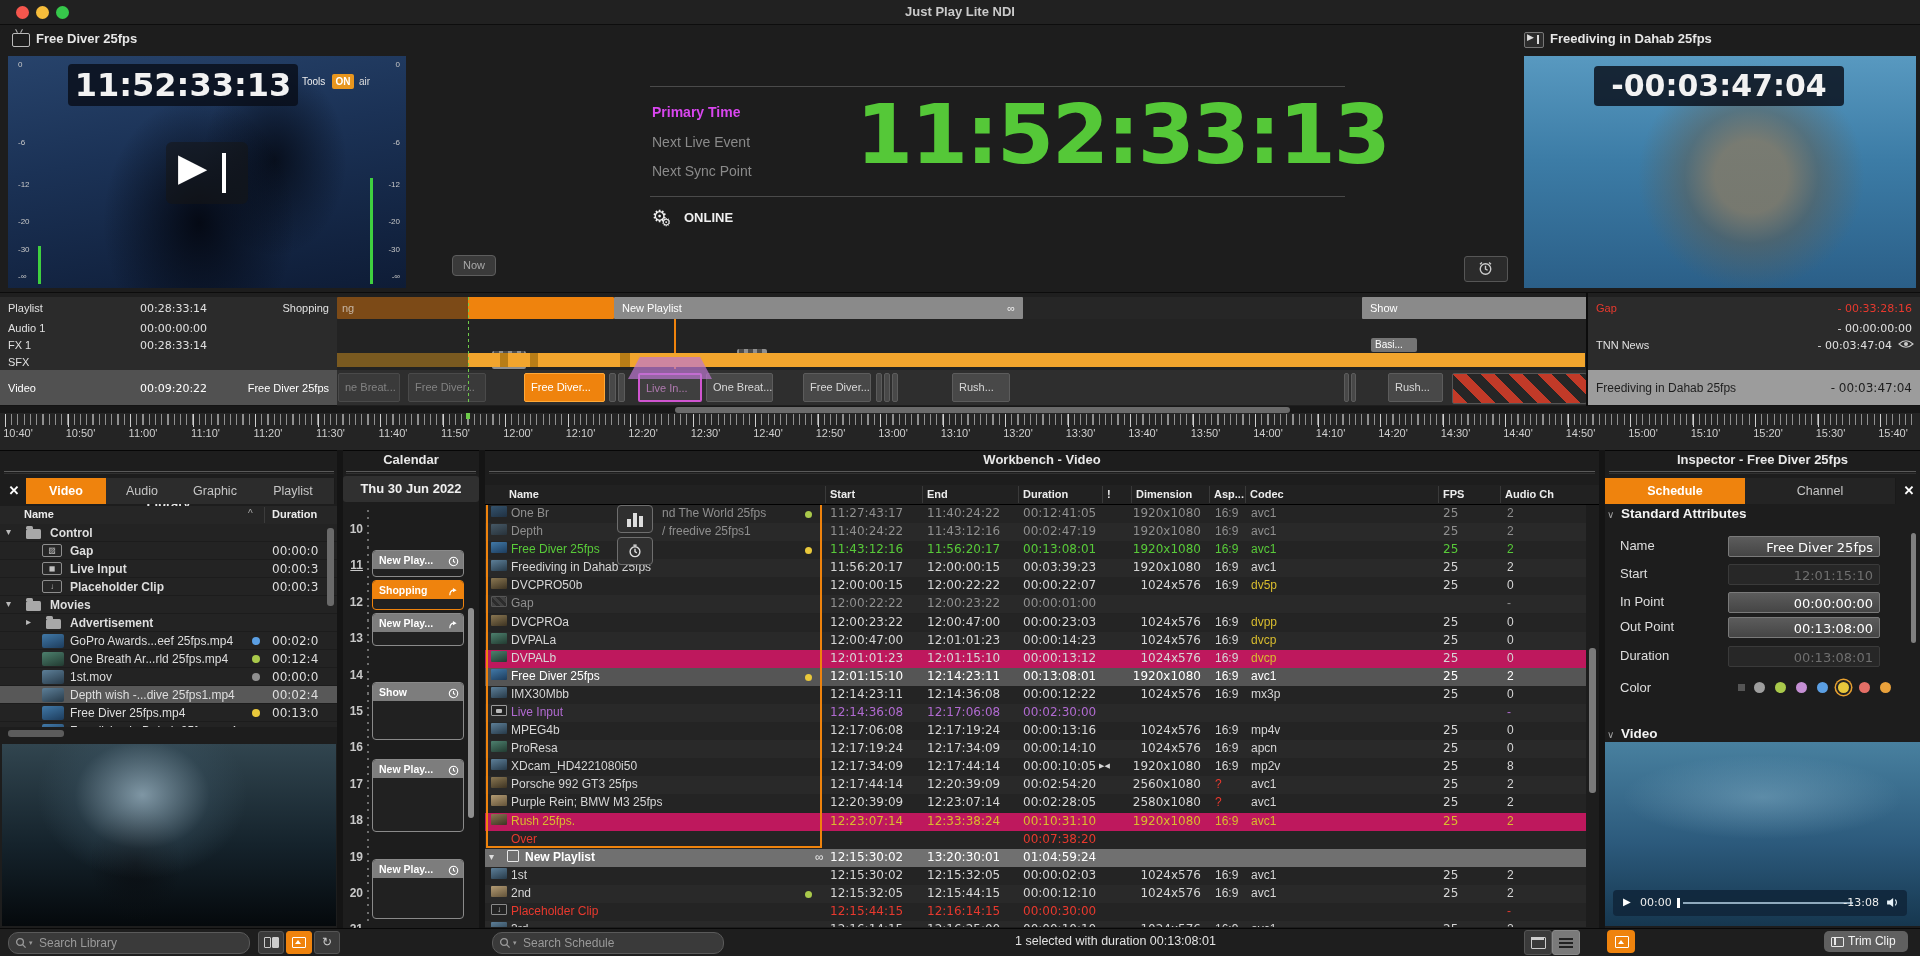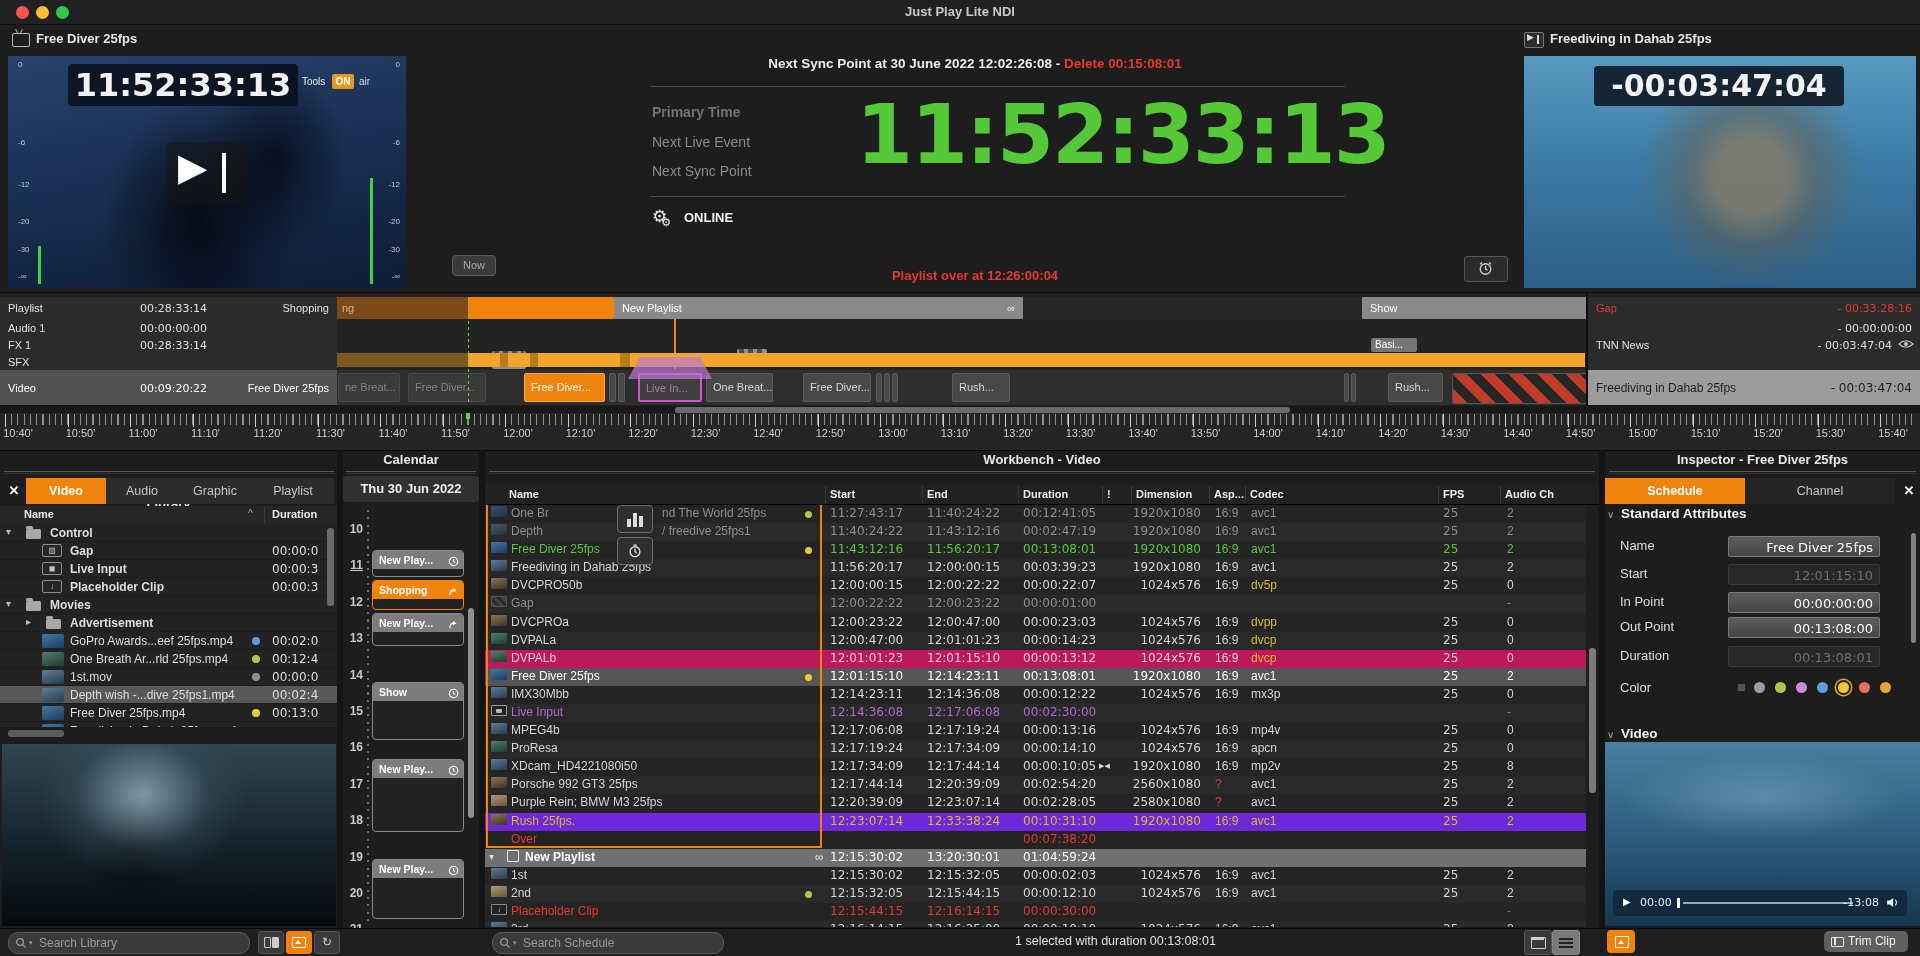--- a/index.html
+++ b/index.html
@@ -148,33 +148,29 @@
 
   <div class="abs" style="left:1524px;top:32px;width:18px;height:14px;border:1px solid #777;background:#2c2c2c;border-radius:2px;">
     <span class="abs" style="left:2px;top:-1px;font-size:9px;color:#ddd;">▶</span>
       <span class="abs" style="left:12px;top:2px;width:1.5px;height:9px;background:#ddd;"></span>
   </div>
   <div class="abs phead" style="left:1550px;top:31px;">Freediving in Dahab 25fps</div>
   <div class="abs video vidR" style="left:1524px;top:56px;width:392px;height:232px;">
     <div class="abs tcbox tc" style="left:70px;top:10px;width:250px;height:40px;line-height:40px;font-size:30px;">-00:03:47:04</div>
   </div>
 
-  <div class="abs syncline">
-    <span>Next Sync Point at 30 June 2022 12:02:26:08 - </span><span class="red">Delete 00:15:08:01</span>
-  </div>
   <div class="abs hline" style="left:650px;top:86px;width:695px;"></div>
-  <div class="abs clk-lbl" style="left:652px;top:104px;color:#737373;">Primary Time</div>
+  <div class="abs clk-lbl" style="left:652px;top:104px;color:#d946ef;">Primary Time</div>
   <div class="abs clk-lbl" style="left:652px;top:134px;color:#8a8a8a;font-weight:normal;">Next Live Event</div>
   <div class="abs clk-lbl" style="left:652px;top:163px;color:#8a8a8a;font-weight:normal;">Next Sync Point</div>
   <div class="abs bigclock tc" style="left:856px;top:94px;">11:52:33:13</div>
   <div class="abs hline" style="left:650px;top:196px;width:695px;"></div>
   <div class="abs" style="left:652px;top:206px;font-size:17px;color:#f0f0f0;">⚙<span style="font-size:11px;position:relative;left:-6px;top:4px;">⚙</span></div>
   <div class="abs" style="left:684px;top:210px;font-size:13px;font-weight:bold;color:#f0f0f0;text-align:right;">ONLINE</div>
   <div class="abs nowbtn" style="left:452px;top:255px;">Now</div>
-  <div class="abs red" style="left:430px;top:268px;width:1090px;text-align:center;font-size:13px;font-weight:bold;">Playlist over at 12:26:00:04</div>
   <div class="abs alarmbtn" style="left:1464px;top:256px;">
     <svg class="abs" style="left:13px;top:4px;" width="15" height="15" viewBox="0 0 12 12">
         <circle cx="6" cy="6.4" r="4.2" fill="none" stroke="#ccc" stroke-width="1.1"></circle>
         <path d="M6 3.8V6.4l1.7 1" stroke="#ccc" stroke-width="1.1" fill="none"></path>
         <path d="M1.6 2.6l1.6-1.4M10.4 2.6L8.8 1.2" stroke="#ccc" stroke-width="1.1"></path>
       </svg>
   </div>
 
   <div class="abs" style="left:0;top:292px;width:1920px;height:121px;background:#1f1f1f;border-top:1px solid #0c0c0c;">
 
@@ -682,21 +678,21 @@
         <span style="left: 26px;">Purple Rein; BMW M3  25fps</span>
         <span class="tc" style="left: 345px; width: 90px;">12:20:39:09</span>
         <span class="tc" style="left: 442px; width: 90px;">12:23:07:14</span>
         <span class="tc" style="left: 538px; width: 90px;">00:02:28:05</span>
         <span class="tc" style="left: 628px; width: 88px; text-align: right;">2580x1080</span>
         <span style="left: 730px; color: rgb(232, 57, 46);">?</span>
         <span style="left: 766px;">avc1</span>
         <span class="tc" style="left: 958px; width: 30px;">25</span>
         <span style="left: 1022px;">2</span>
       </div>
-      <div class="wrow" style="top: 308px; background: #6d28d9; color: rgb(216, 188, 46);">
+      <div class="wrow" style="top: 308px; background: #be185d; color: rgb(216, 188, 46);">
         <span class="wicon ic-clip3"></span>
         <span style="left: 26px;">Rush  25fps.</span>
         <span class="tc" style="left: 345px; width: 90px;">12:23:07:14</span>
         <span class="tc" style="left: 442px; width: 90px;">12:33:38:24</span>
         <span class="tc" style="left: 538px; width: 90px;">00:10:31:10</span>
         <span class="tc" style="left: 628px; width: 88px; text-align: right;">1920x1080</span>
         <span style="left: 730px;">16:9</span>
         <span style="left: 766px;">avc1</span>
         <span class="tc" style="left: 958px; width: 30px;">25</span>
         <span style="left: 1022px;">2</span>

